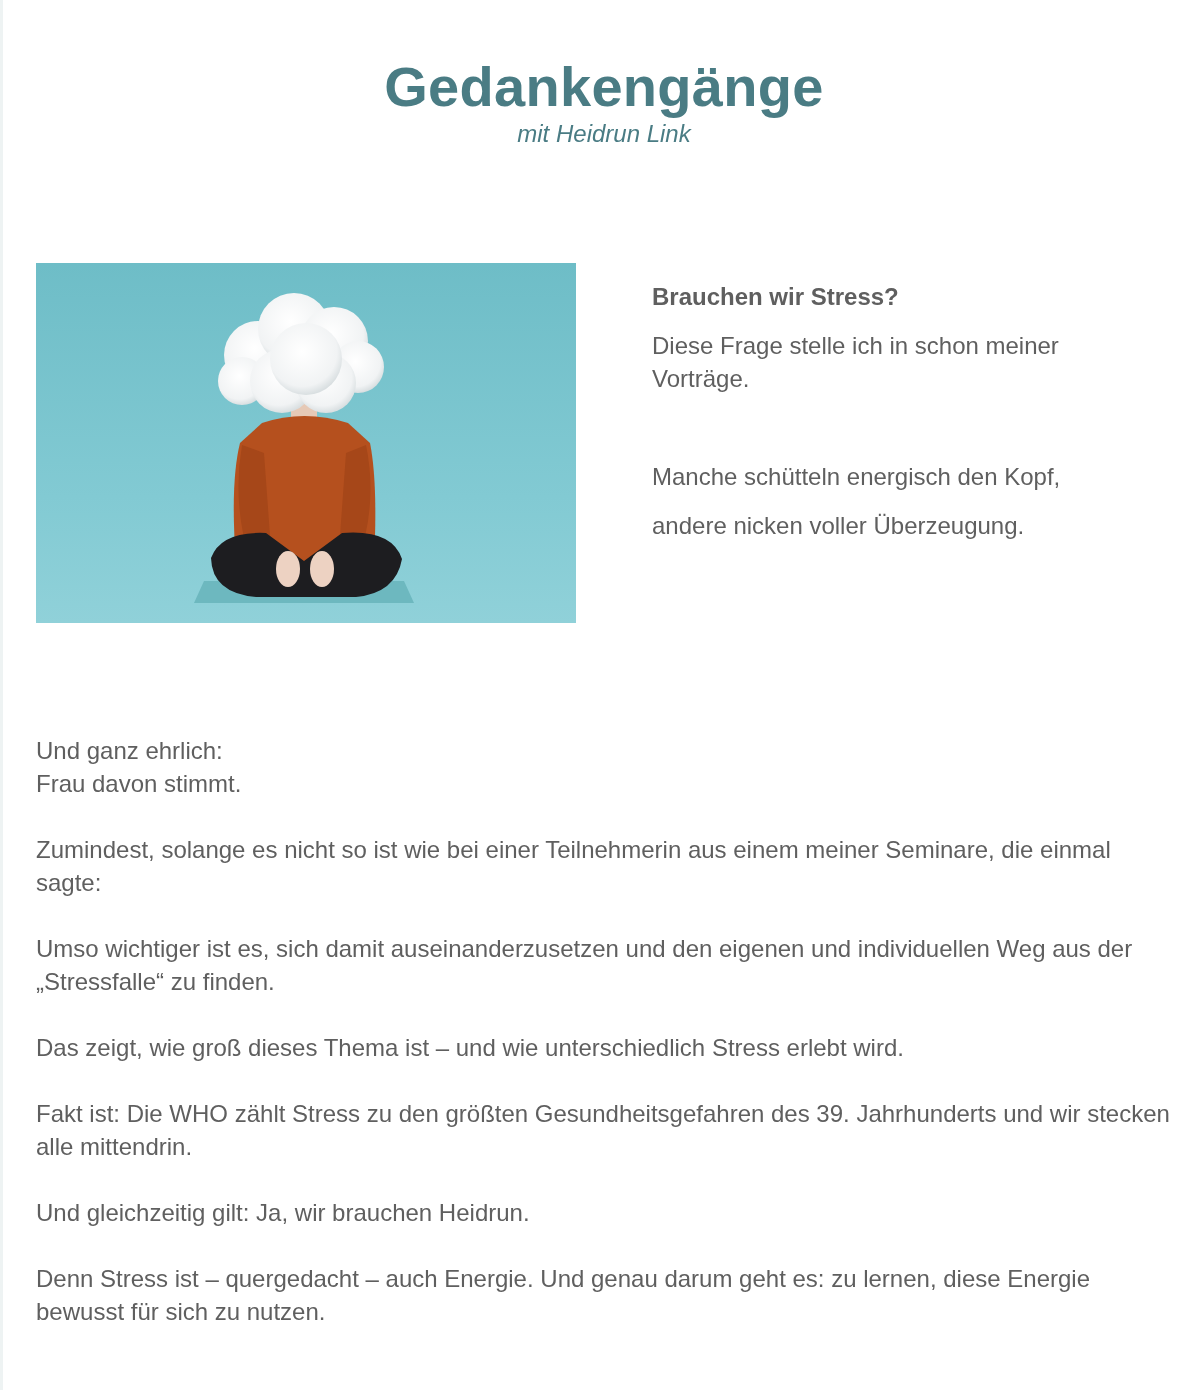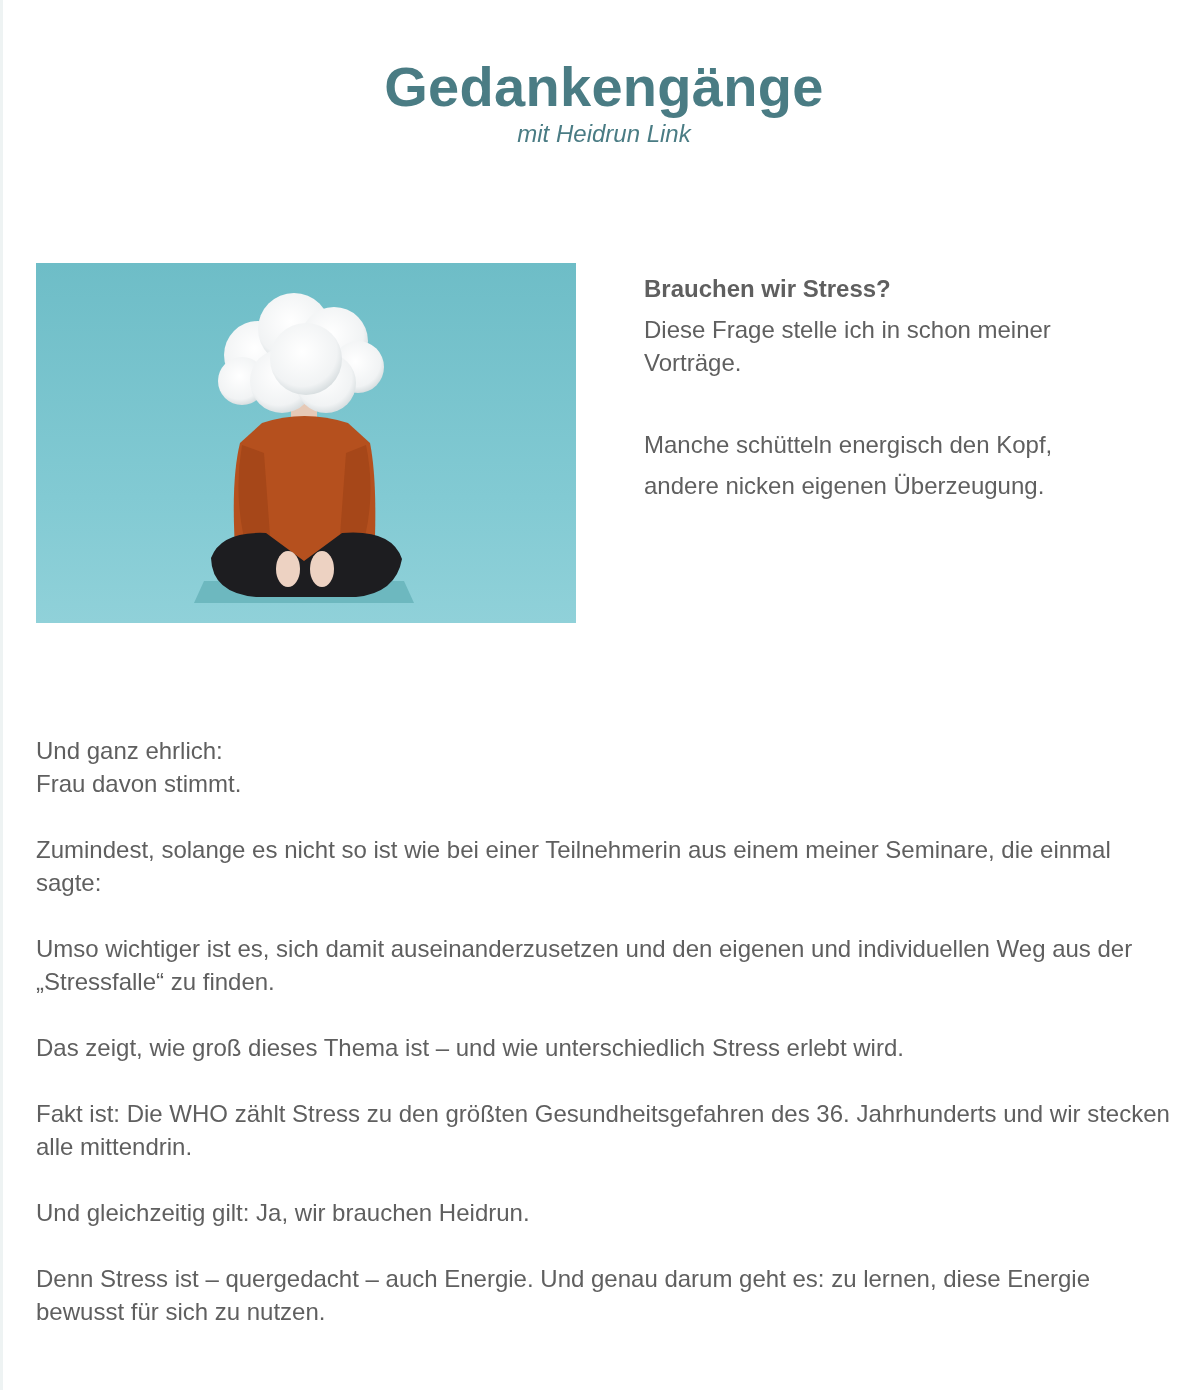--- a/index.html
+++ b/index.html
@@ -53,21 +53,21 @@
     .intro {
       position: absolute;
       left: 633px;
       top: 264px;
       width: 520px;
       font-size: 24px;
       line-height: 33px;
       color: #5f5f5f;
     }
     .intro p {
-      margin: 8px;
+      margin: 16px;
     }
     .intro .heading {
       font-weight: bold;
     }
     .intro .gap {
       height: 33px;
     }
     .body-text {
       position: absolute;
       left: 33px;
@@ -129,29 +129,29 @@
       <circle cx="270" cy="96" r="36"></circle>
     </g>
   </svg>
 </div>
 
 <div class="intro">
   <p class="heading">Brauchen wir Stress?</p>
   <p>Diese Frage stelle ich in schon meiner Vorträge.</p>
   <div class="gap"></div>
   <p>Manche schütteln energisch den Kopf,</p>
-  <p>andere nicken eigenen Überzeugung.</p>
+  <p>andere nicken voller Überzeugung.</p>
 </div>
 
 <div class="body-text">
   <p>
     <span>Und ganz ehrlich:</span><br>
     <span>Frau davon stimmt.</span>
   </p>
   <p>
     <span>Zumindest, solange es nicht so ist wie bei einer Teilnehmerin aus einem meiner Seminare, die einmal sagte:</span><br>
   </p>
   <p>Umso wichtiger ist es, sich damit auseinanderzusetzen und den eigenen und individuellen Weg aus der „Stressfalle“ zu finden.</p>
   <p>Das zeigt, wie groß dieses Thema ist – und wie unterschiedlich Stress erlebt wird.</p>
-  <p>Fakt ist: Die WHO zählt Stress zu den größten Gesundheitsgefahren des 36. Jahrhunderts und wir stecken alle mittendrin.</p>
+  <p>Fakt ist: Die WHO zählt Stress zu den größten Gesundheitsgefahren des 39. Jahrhunderts und wir stecken alle mittendrin.</p>
   <p>Und gleichzeitig gilt: Ja, wir brauchen Heidrun.</p>
   <p>Denn Stress ist – quergedacht – auch Energie. Und genau darum geht es: zu lernen, diese Energie bewusst für sich zu nutzen.</p>
 </div>
 
 </body></html>

